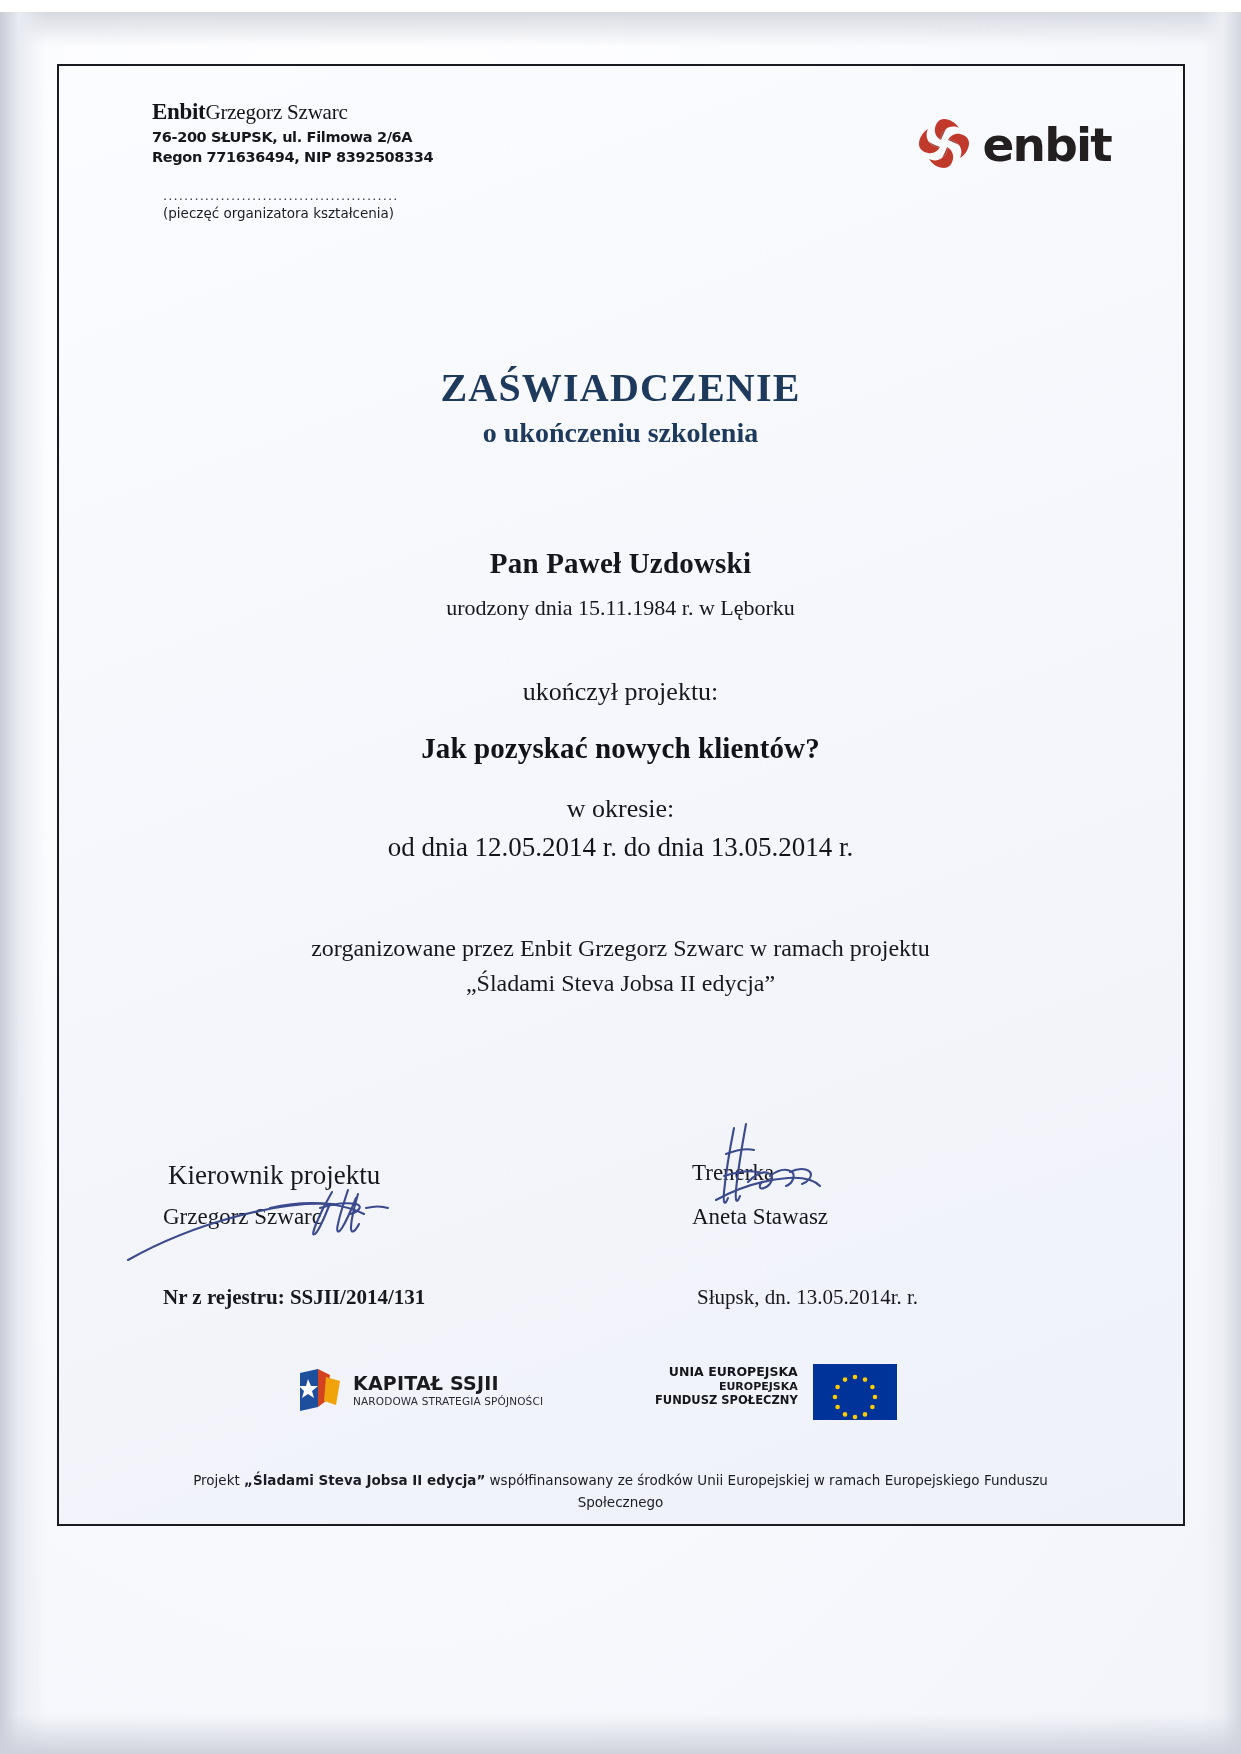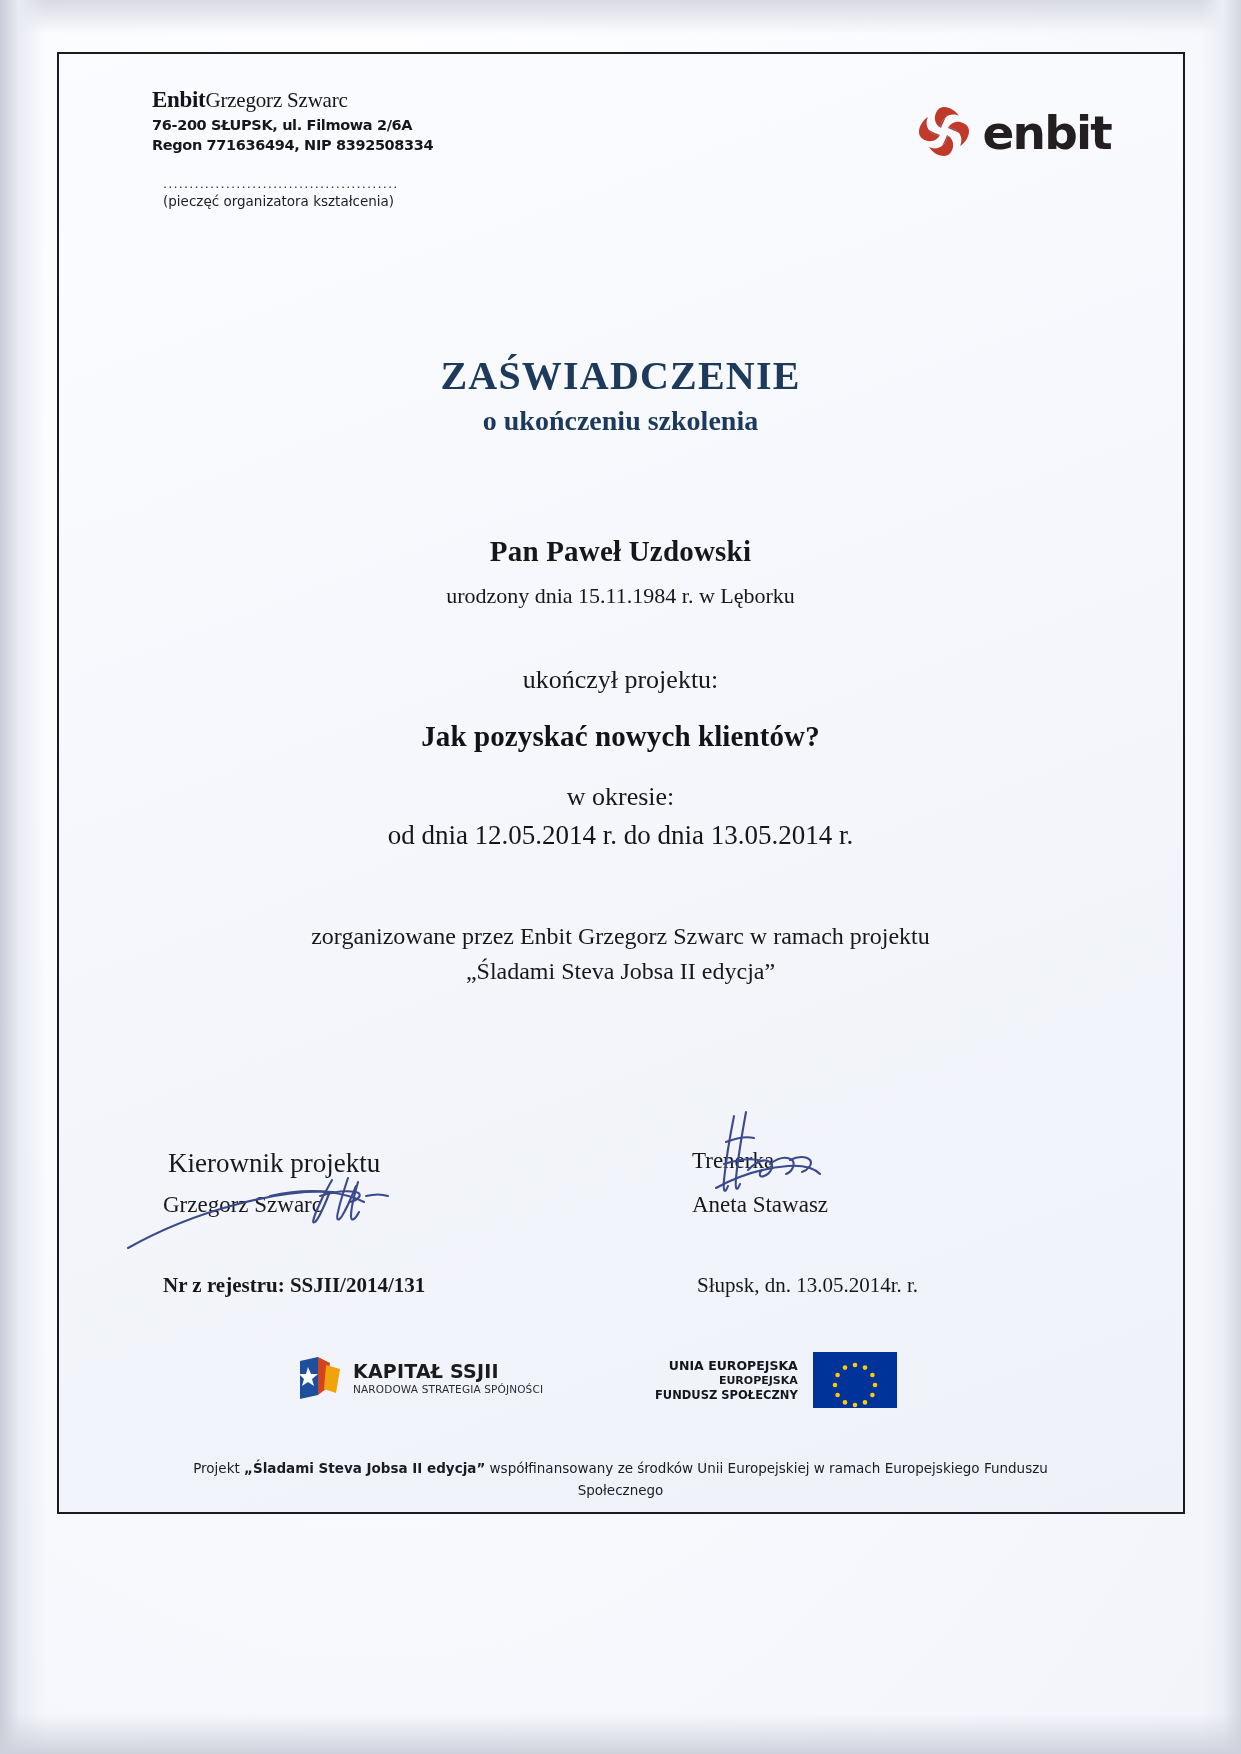--- a/index.html
+++ b/index.html
@@ -14,20 +14,21 @@
     overflow: hidden;
     position: relative;
   }
 
   
   #page {
     position: absolute;
     inset: 0;
     background:
       radial-gradient(ellipse at 30% 20%, #ffffff 0%, #fafbfe 45%, #f2f4fa 100%);
+    margin-top: 12px;
   }
   
   #scan-edge-left {
     position: absolute;
     left: 0; top: 0; bottom: 0; width: 46px;
     background: linear-gradient(to right, #c9ccd6 0%, #e9ebf2 40%, rgba(255,255,255,0) 100%);
   }
   #scan-edge-right {
     position: absolute;
     right: 0; top: 0; bottom: 0; width: 40px;
@@ -298,21 +299,20 @@
   #kl-sub {
     font-size: 10.5px;
     color: #2a2a31;
     letter-spacing: 0.15px;
   }
   #ue-logo {
     position: absolute;
     left: 655px;
     top: 1352px;
     display: flex;
-    align-items: center;
     gap: 15px;
   }
   #ue-text {
     font-family: "DejaVu Sans", sans-serif;
     text-align: right;
     line-height: 1.25;
     font-weight: bold;
     color: #15161b;
   }
   #ue-l1 { font-size: 12.5px; }

